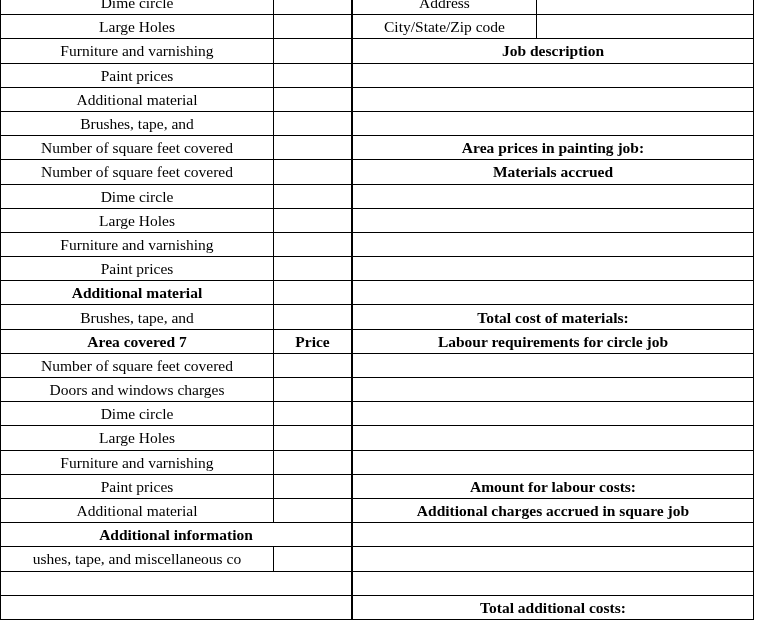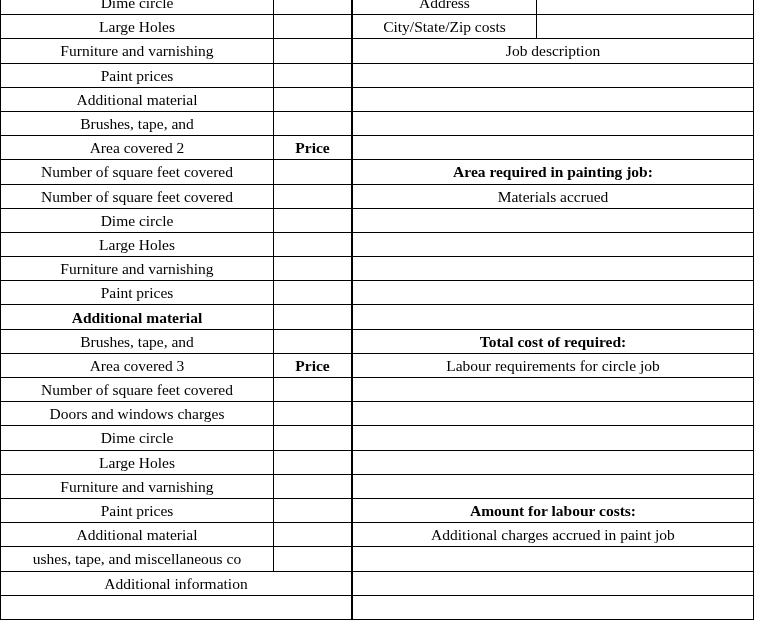--- a/index.html
+++ b/index.html
@@ -50,21 +50,21 @@
     vertical-align: middle;
   }
 
   
   col.c-label  { width: 273px; }
   col.c-price  { width: 78px; }
   col.c-rlabel { width: 184px; }
   col.c-rval   { width: 217px; }
   td.hdr {
     background: #95B3D7;
-    font-weight: normal;
+    font-weight: bold;
     border: 1.6px solid #000000;
   }
   td.hdr-left {
     background: #95B3D7;
     font-weight: bold;
     text-align: left;
     padding-left: 4px;
     border: 1.6px solid #000000;
   }
   td.bold      { font-weight: bold; }
@@ -93,21 +93,21 @@
             <td class="">Dime circle</td>
             <td class=""></td>
             <td class="gapcell"></td>
             <td>Address</td>
             <td></td>
           </tr>
           <tr>
             <td class="">Large Holes</td>
             <td class=""></td>
             <td class="gapcell"></td>
-            <td>City/State/Zip costs</td>
+            <td>City/State/Zip code</td>
             <td></td>
           </tr>
           <tr>
             <td class="">Furniture and varnishing</td>
             <td class=""></td>
             <td class="gapcell"></td>
             <td colspan="2" class="hdr">Job description</td>
           </tr>
           <tr>
             <td class="">Paint prices</td>
@@ -121,36 +121,84 @@
             <td class="gapcell"></td>
             <td colspan="2" class=""></td>
           </tr>
           <tr>
             <td class="">Brushes, tape, and</td>
             <td class=""></td>
             <td class="gapcell"></td>
             <td colspan="2" class=""></td>
           </tr>
           <tr>
-            <td class="hdr">Area covered 2</td>
+            <td class="">Number of square feet covered</td>
+            <td class=""></td>
+            <td class="gapcell"></td>
+            <td colspan="2" class="total">Area prices in painting job:</td>
+          </tr>
+          <tr>
+            <td class="">Number of square feet covered</td>
+            <td class=""></td>
+            <td class="gapcell"></td>
+            <td colspan="2" class="hdr">Materials accrued</td>
+          </tr>
+          <tr>
+            <td class="">Dime circle</td>
+            <td class=""></td>
+            <td class="gapcell"></td>
+            <td colspan="2" class=""></td>
+          </tr>
+          <tr>
+            <td class="">Large Holes</td>
+            <td class=""></td>
+            <td class="gapcell"></td>
+            <td colspan="2" class=""></td>
+          </tr>
+          <tr>
+            <td class="">Furniture and varnishing</td>
+            <td class=""></td>
+            <td class="gapcell"></td>
+            <td colspan="2" class=""></td>
+          </tr>
+          <tr>
+            <td class="">Paint prices</td>
+            <td class=""></td>
+            <td class="gapcell"></td>
+            <td colspan="2" class=""></td>
+          </tr>
+          <tr>
+            <td class="bold">Additional material</td>
+            <td class=""></td>
+            <td class="gapcell"></td>
+            <td colspan="2" class=""></td>
+          </tr>
+          <tr>
+            <td class="">Brushes, tape, and</td>
+            <td class=""></td>
+            <td class="gapcell"></td>
+            <td colspan="2" class="total">Total cost of materials:</td>
+          </tr>
+          <tr>
+            <td class="hdr">Area covered 7</td>
             <td class="hdr-left">Price</td>
             <td class="gapcell"></td>
-            <td colspan="2" class=""></td>
+            <td colspan="2" class="hdr">Labour requirements for circle job</td>
           </tr>
           <tr>
             <td class="">Number of square feet covered</td>
             <td class=""></td>
             <td class="gapcell"></td>
-            <td colspan="2" class="total">Area required in painting job:</td>
-          </tr>
-          <tr>
-            <td class="">Number of square feet covered</td>
-            <td class=""></td>
-            <td class="gapcell"></td>
-            <td colspan="2" class="hdr">Materials accrued</td>
+            <td colspan="2" class=""></td>
+          </tr>
+          <tr>
+            <td class="">Doors and windows charges</td>
+            <td class=""></td>
+            <td class="gapcell"></td>
+            <td colspan="2" class=""></td>
           </tr>
           <tr>
             <td class="">Dime circle</td>
             <td class=""></td>
             <td class="gapcell"></td>
             <td colspan="2" class=""></td>
           </tr>
           <tr>
             <td class="">Large Holes</td>
             <td class=""></td>
@@ -160,90 +208,36 @@
           <tr>
             <td class="">Furniture and varnishing</td>
             <td class=""></td>
             <td class="gapcell"></td>
             <td colspan="2" class=""></td>
           </tr>
           <tr>
             <td class="">Paint prices</td>
             <td class=""></td>
             <td class="gapcell"></td>
-            <td colspan="2" class=""></td>
-          </tr>
-          <tr>
-            <td class="bold">Additional material</td>
-            <td class=""></td>
-            <td class="gapcell"></td>
-            <td colspan="2" class=""></td>
-          </tr>
-          <tr>
-            <td class="">Brushes, tape, and</td>
-            <td class=""></td>
-            <td class="gapcell"></td>
-            <td colspan="2" class="total">Total cost of required:</td>
-          </tr>
-          <tr>
-            <td class="hdr">Area covered 3</td>
-            <td class="hdr-left">Price</td>
-            <td class="gapcell"></td>
-            <td colspan="2" class="hdr">Labour requirements for circle job</td>
-          </tr>
-          <tr>
-            <td class="">Number of square feet covered</td>
-            <td class=""></td>
-            <td class="gapcell"></td>
-            <td colspan="2" class=""></td>
-          </tr>
-          <tr>
-            <td class="">Doors and windows charges</td>
-            <td class=""></td>
-            <td class="gapcell"></td>
-            <td colspan="2" class=""></td>
-          </tr>
-          <tr>
-            <td class="">Dime circle</td>
-            <td class=""></td>
-            <td class="gapcell"></td>
-            <td colspan="2" class=""></td>
-          </tr>
-          <tr>
-            <td class="">Large Holes</td>
-            <td class=""></td>
-            <td class="gapcell"></td>
-            <td colspan="2" class=""></td>
-          </tr>
-          <tr>
-            <td class="">Furniture and varnishing</td>
-            <td class=""></td>
-            <td class="gapcell"></td>
-            <td colspan="2" class=""></td>
-          </tr>
-          <tr>
-            <td class="">Paint prices</td>
-            <td class=""></td>
-            <td class="gapcell"></td>
             <td colspan="2" class="total">Amount for labour costs:</td>
           </tr>
           <tr>
             <td class="">Additional material</td>
             <td class=""></td>
             <td class="gapcell"></td>
-            <td colspan="2" class="hdr">Additional charges accrued in paint job</td>
+            <td colspan="2" class="hdr">Additional charges accrued in square job</td>
+          </tr>
+          <tr>
+            <td class="hdr" colspan="2">Additional information</td>
+            <td class="gapcell"></td>
+            <td colspan="2" class=""></td>
           </tr>
           <tr>
             <td class="">ushes, tape, and miscellaneous co</td>
             <td class=""></td>
-            <td class="gapcell"></td>
-            <td colspan="2" class=""></td>
-          </tr>
-          <tr>
-            <td class="hdr" colspan="2">Additional information</td>
             <td class="gapcell"></td>
             <td colspan="2" class=""></td>
           </tr>
           <tr>
             <td colspan="2"></td>
             <td class="gapcell"></td>
             <td colspan="2" class=""></td>
           </tr>
           <tr>
             <td colspan="2"></td>

